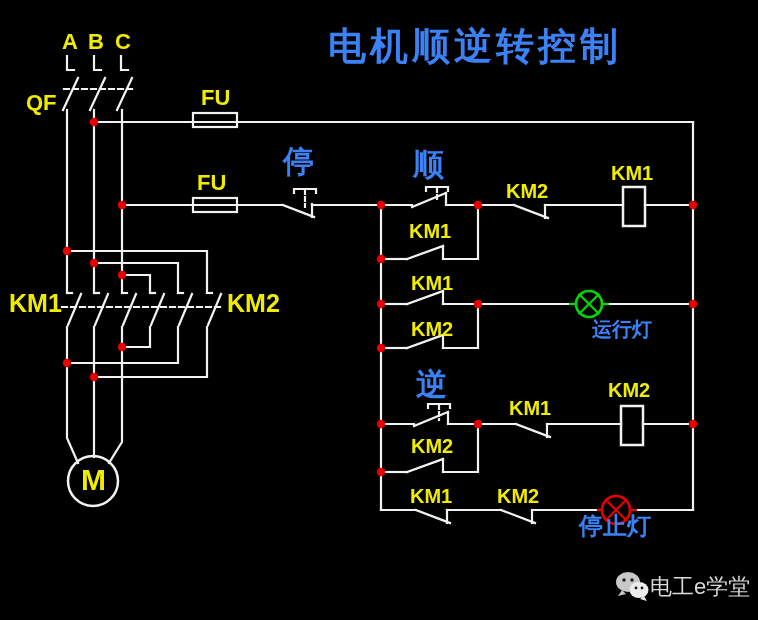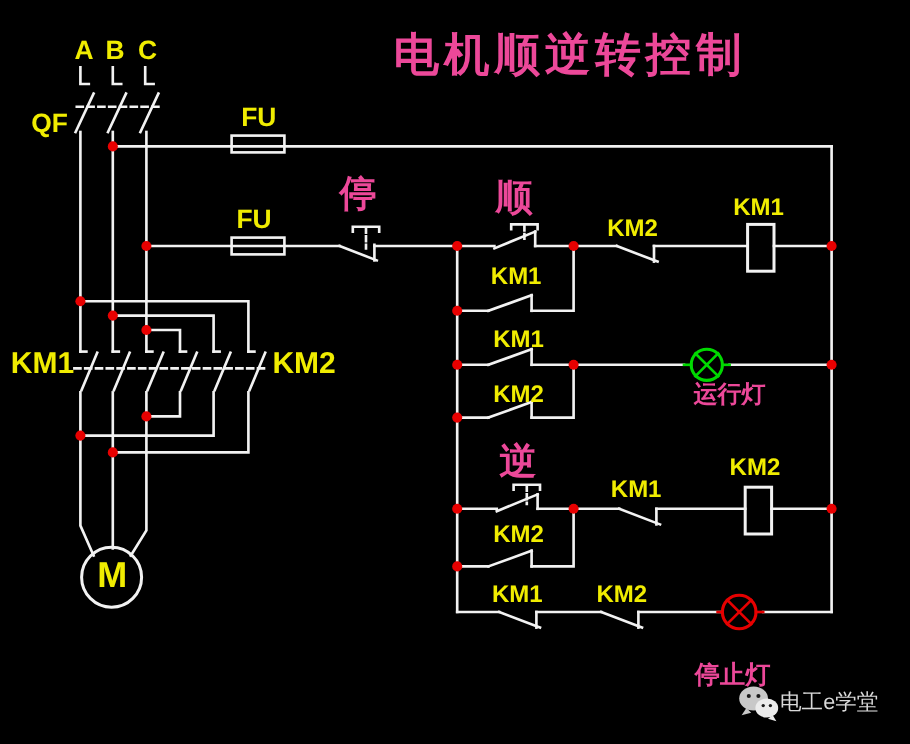--- a/index.html
+++ b/index.html
@@ -1,21 +1,21 @@
 <!DOCTYPE html>
 <html><head>
 <meta charset="utf-8">
 <style>
   html,body{margin:0;padding:0;background:#000;}
   #stage{position:relative;width:758px;height:620px;background:#000;overflow:hidden;
          font-family:"Liberation Sans","DejaVu Sans",sans-serif;}
   #stage svg{position:absolute;left:0;top:0;}
   .lbl{position:absolute;line-height:1;white-space:nowrap;font-weight:bold;}
   .yellow{color:#f0ec00;}
-  .red{color:#ec4899;text-align:center;}
+  .red{color:#3b82f6;text-align:center;}
   .gray{color:#d9d9d9;font-weight:normal;}
   .s20{font-size:20px;}
   .s22{font-size:22px;}
   .s25{font-size:25px;}
   .s31{font-size:31px;}
   .title{font-size:38px;letter-spacing:4px;font-weight:bold;}
 </style>
 </head>
 <body>
 
@@ -229,17 +229,17 @@
   <span class="lbl yellow s20" style="left:509px;top:398px;">KM1</span>
   <span class="lbl yellow s20" style="left:608px;top:380px;">KM2</span>
   <span class="lbl yellow s20" style="left:411px;top:436px;">KM2</span>
   <span class="lbl yellow s20" style="left:410px;top:486px;">KM1</span>
   <span class="lbl yellow s20" style="left:497px;top:486px;">KM2</span>
 
   <span class="lbl yellow s25" style="left:9px;top:291px;">KM1</span>
   <span class="lbl yellow s25" style="left:227px;top:291px;">KM2</span>
   <span class="lbl yellow" style="left:81px;top:465px;font-size:30px;">M</span>
 
-  <span class="lbl red s20" style="left:578px;top:319px;">运行灯</span>
-  <span class="lbl red" style="left:579px;top:552px;font-size:21px;">停止灯</span>
-
-  <span class="lbl gray" style="left:650px;top:576px;font-size:18px;">电工e学堂</span>
+  <span class="lbl red s20" style="left:592px;top:319px;">运行灯</span>
+  <span class="lbl red" style="left:579px;top:514px;font-size:24px;">停止灯</span>
+
+  <span class="lbl gray" style="left:650px;top:576px;font-size:22px;">电工e学堂</span>
 </div>
 
 </body></html>

